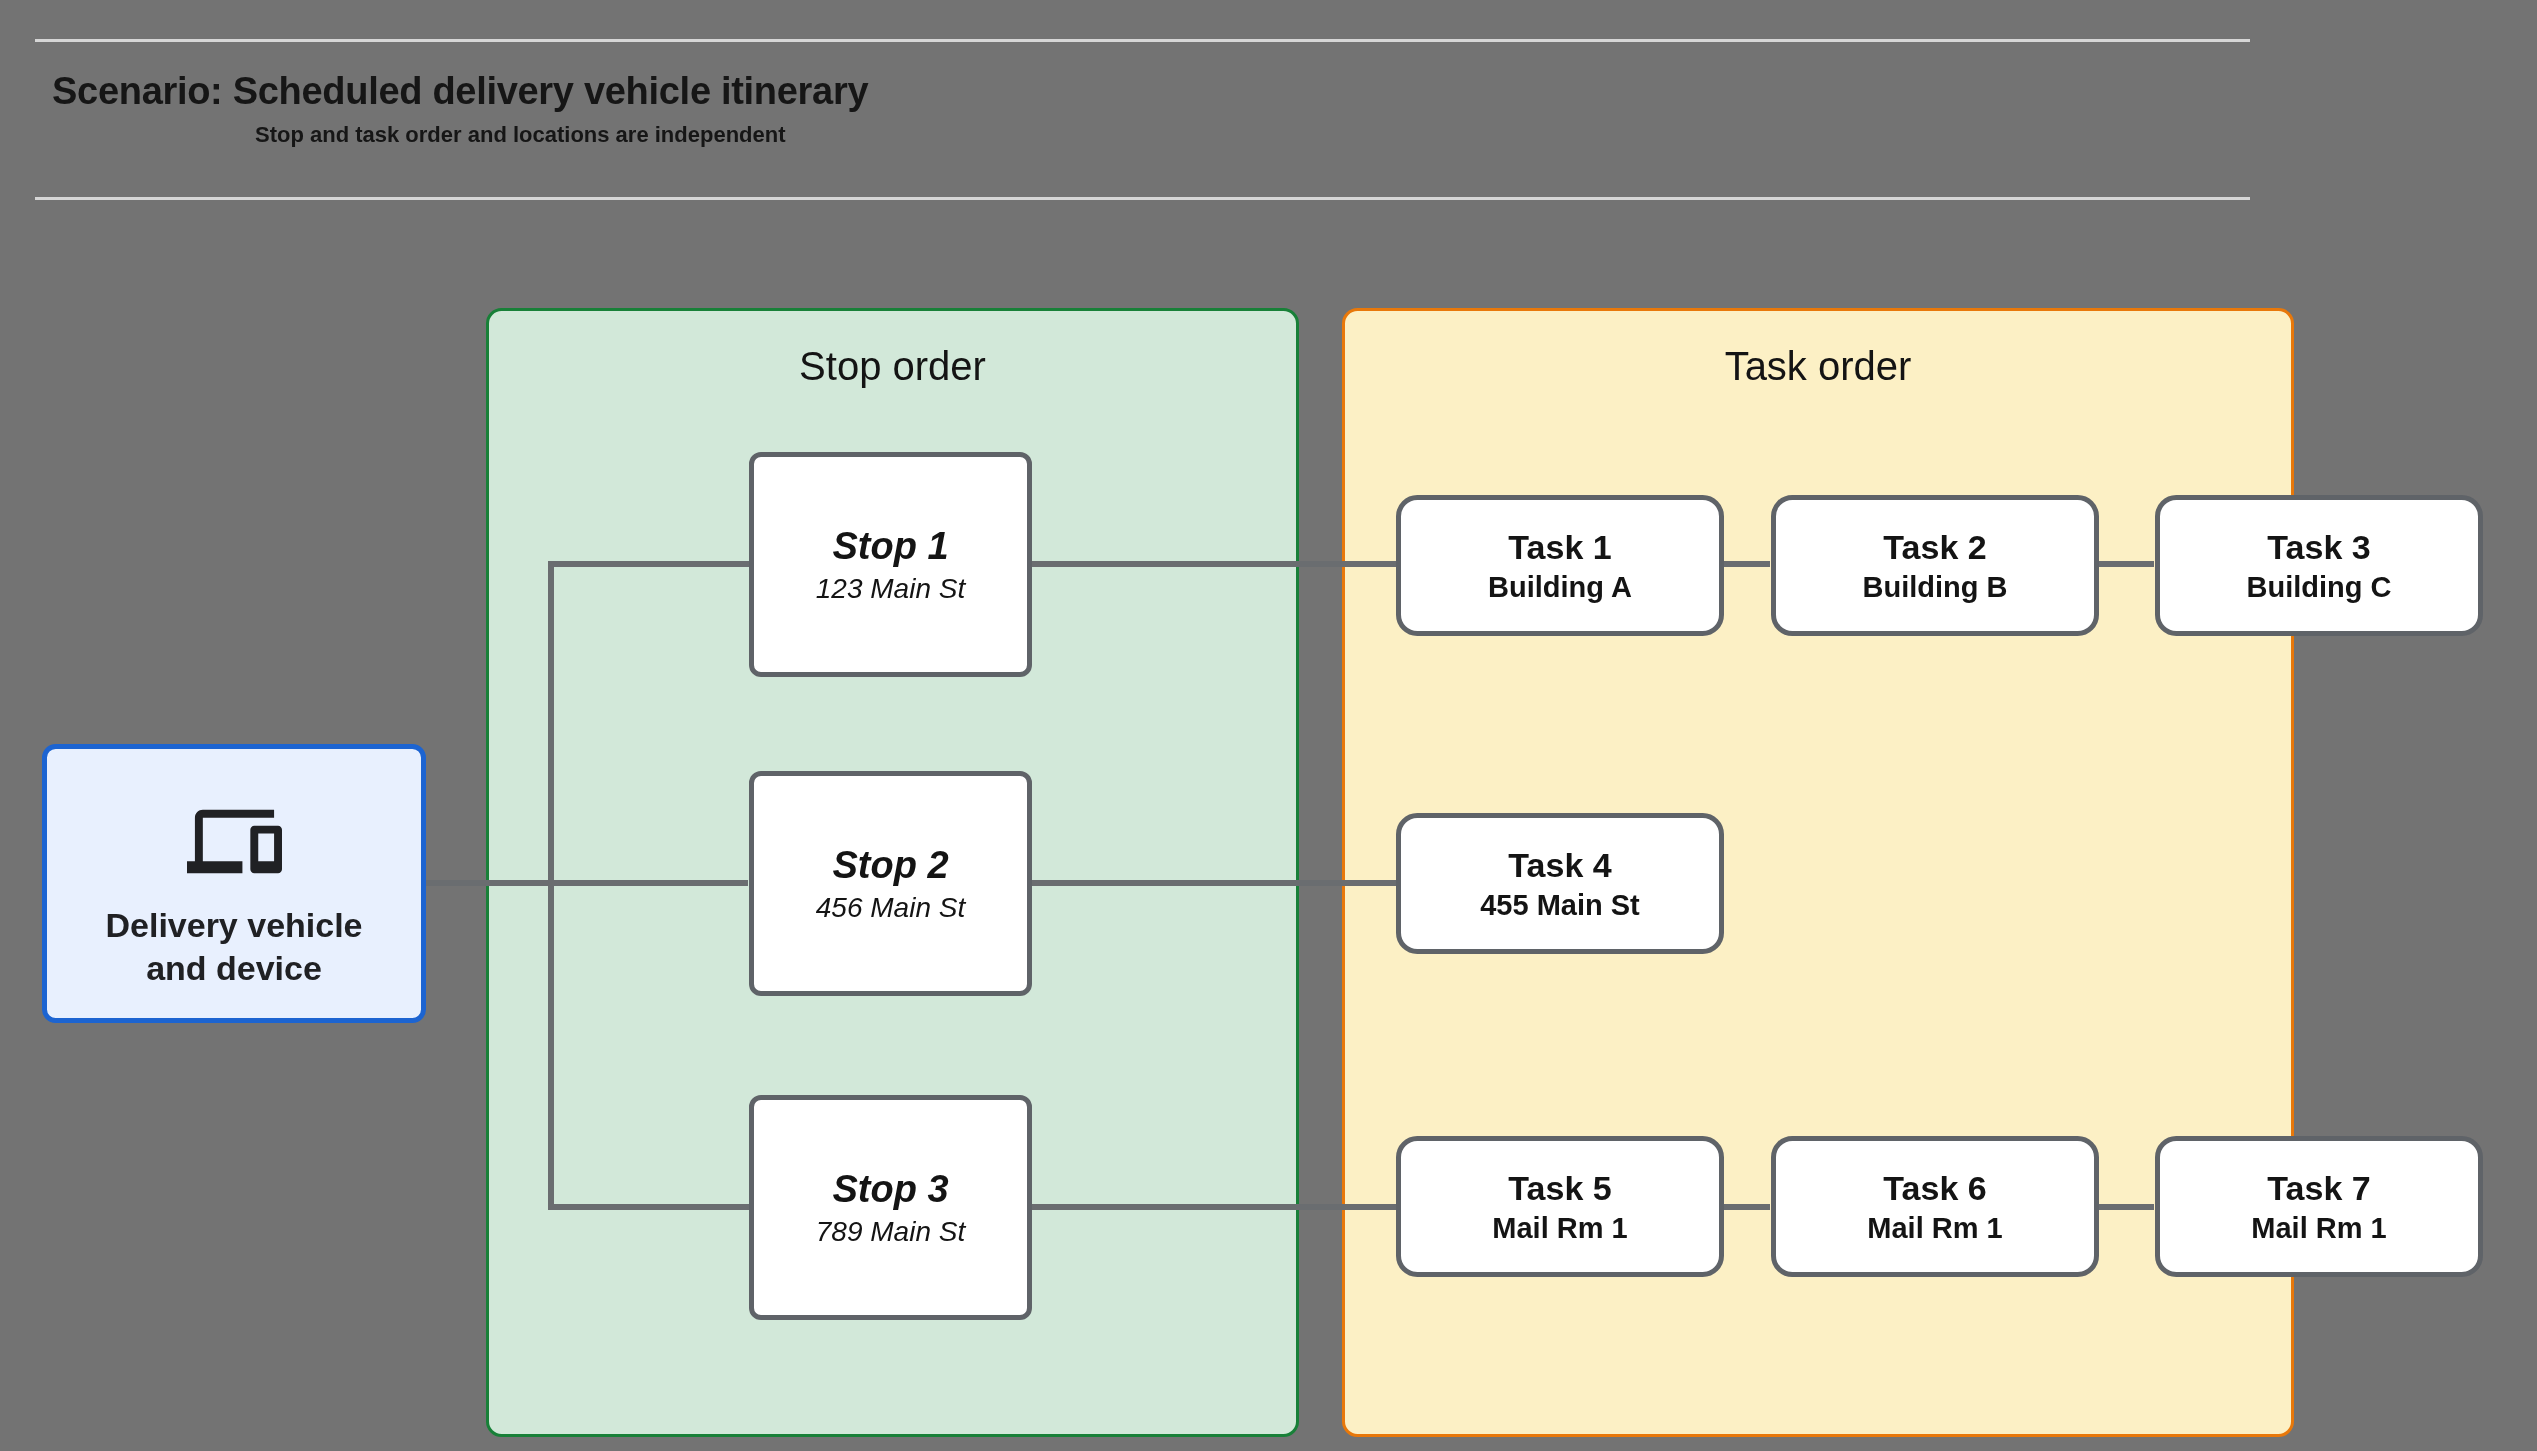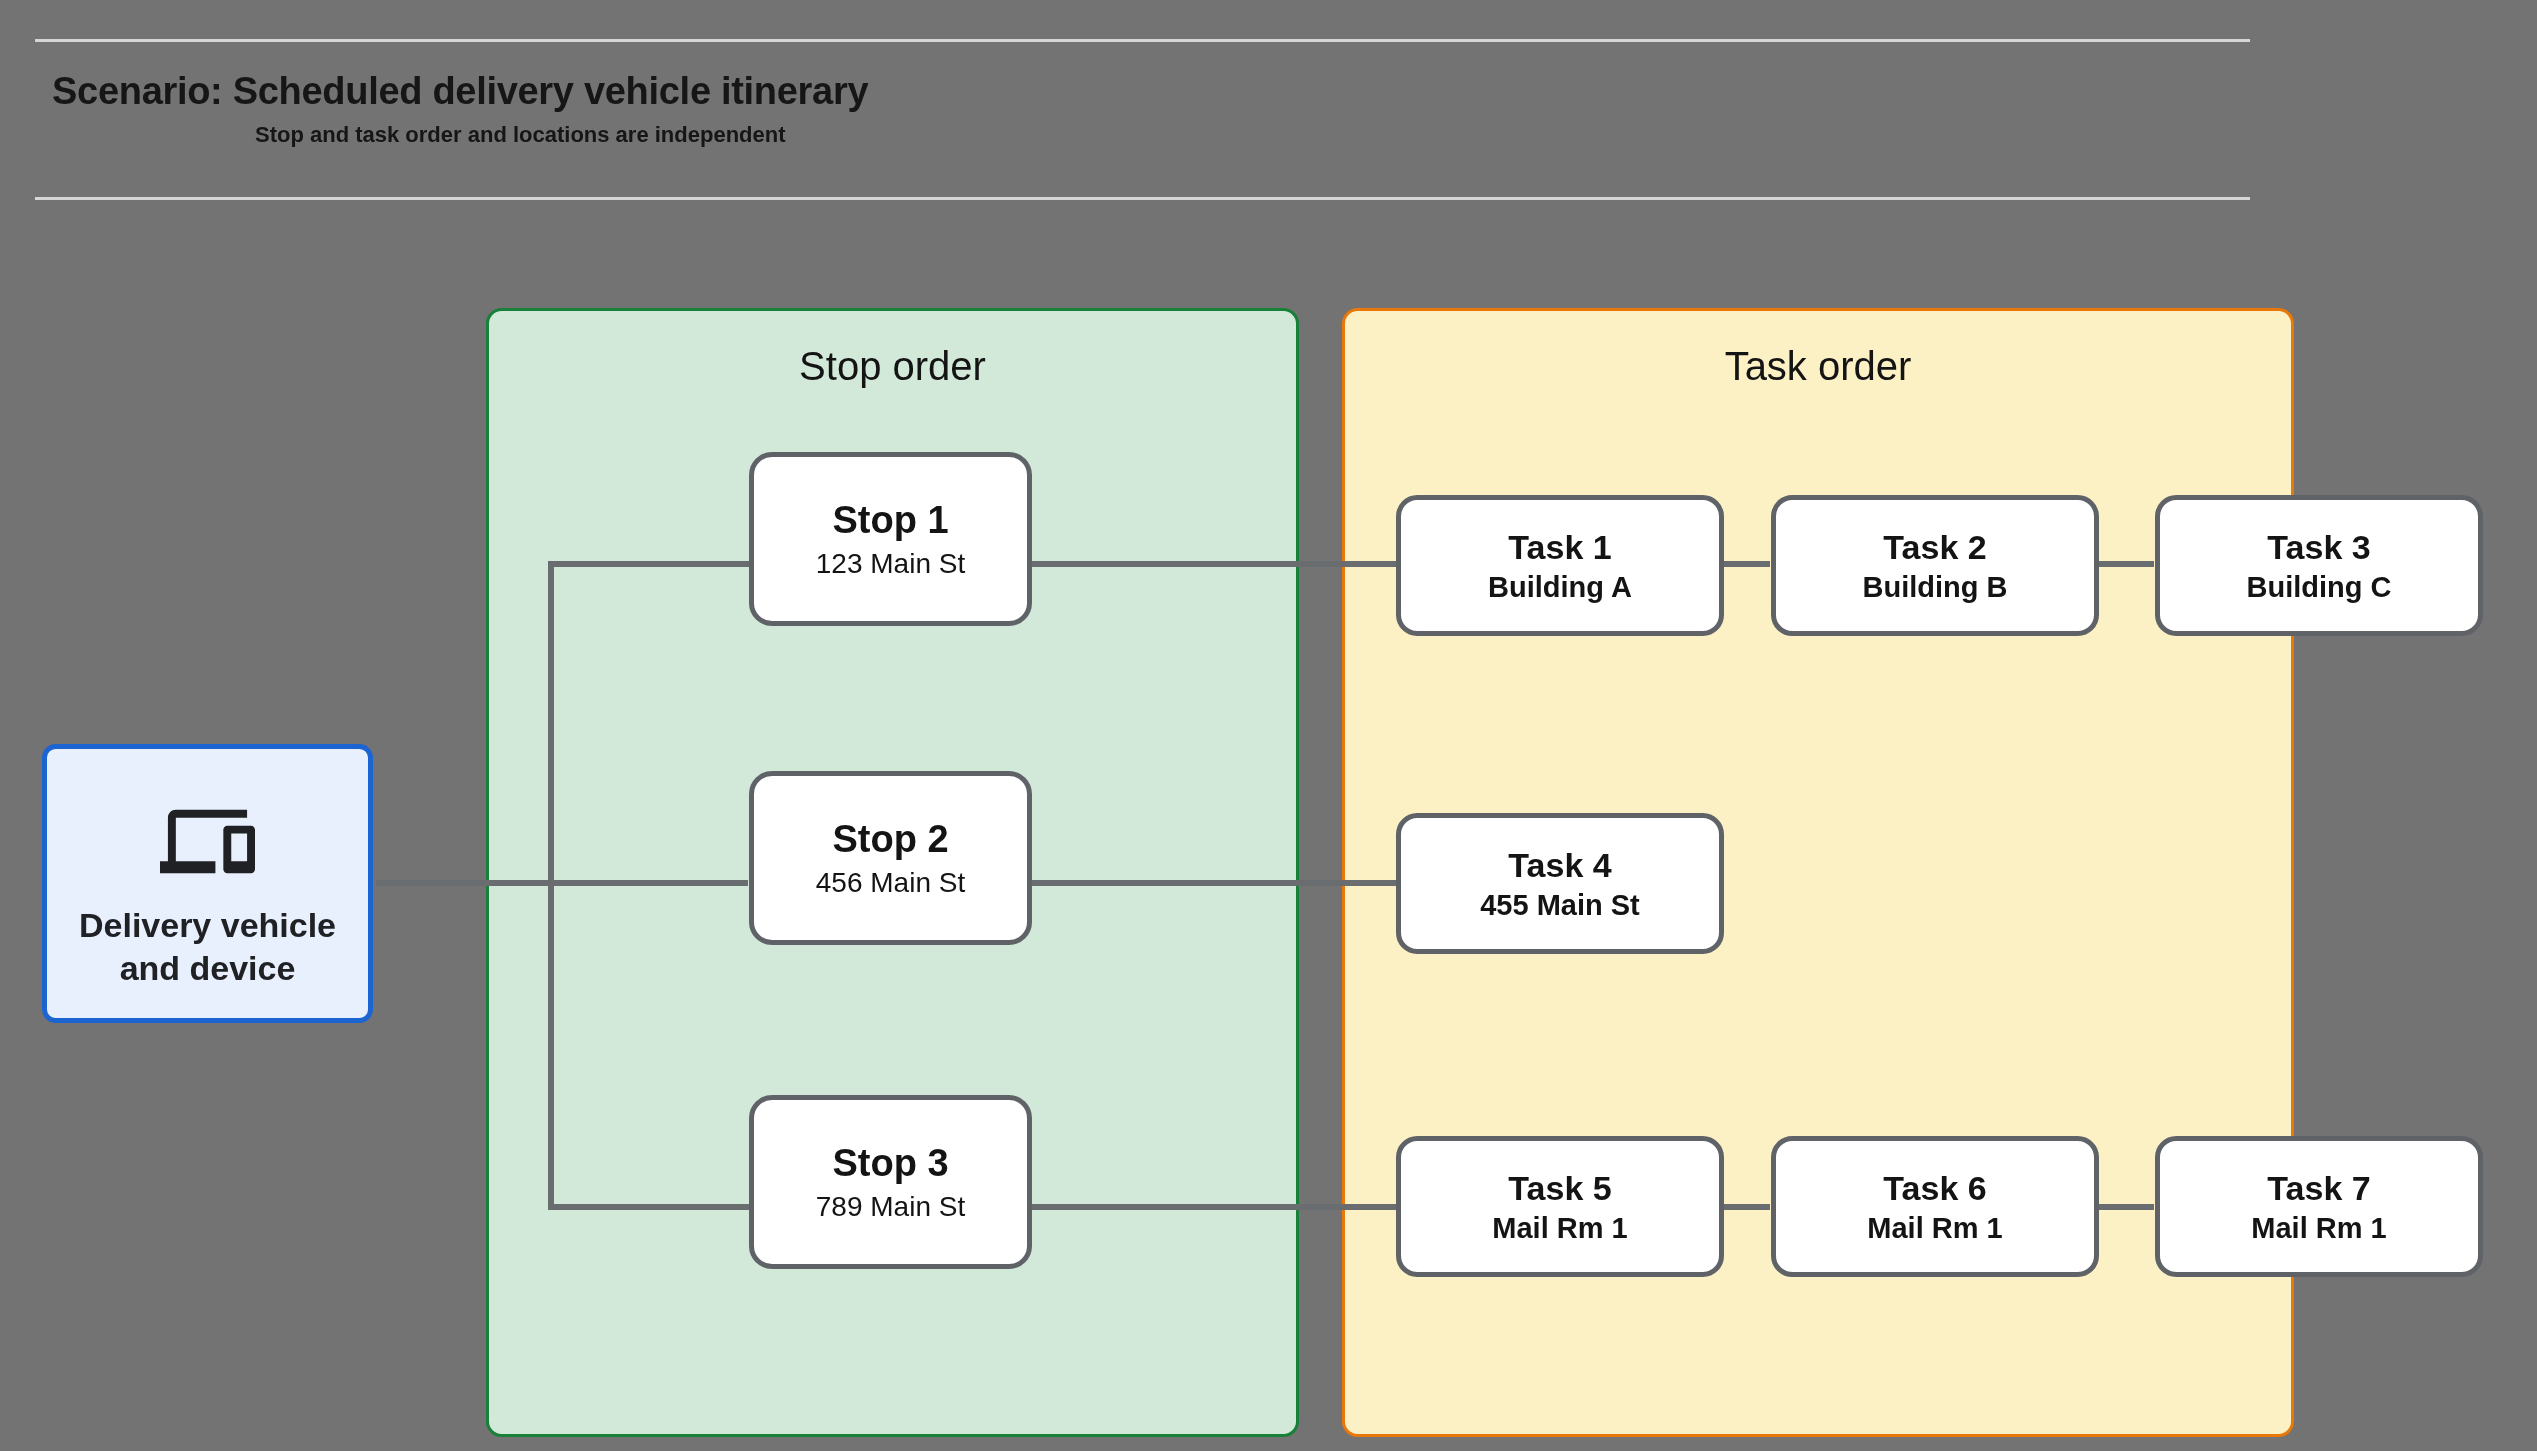--- a/index.html
+++ b/index.html
@@ -42,41 +42,41 @@
     background:var(--task-panel-fill,#fcf0c5);
     border:3.9px solid var(--task-panel-border,#e8780a);
   }
   .panel-title{
     position:absolute;top:33px;left:0;width:100%;
     text-align:center;font-size:40px;font-weight:500;color:#141414;
   }
 
   
   .device-node{
-    position:absolute;left:42px;top:744px;width:331px;height:279px;
+    position:absolute;left:42px;top:744px;width:384px;height:279px;
     box-sizing:border-box;border-radius:13.6px;
     background:var(--device-fill,#e8f0fe);
     border:5.8px solid var(--device-border,#1c64d1);
     display:flex;flex-direction:column;align-items:center;justify-content:space-between;
     padding:45px 9.7px 29px 9.7px;
     z-index:3;
   }
   .device-node .label{
     font-size:34px;font-weight:bold;color:#202124;
     text-align:center;line-height:1.25;max-width:281px;
   }
 
   
   .node{
     position:absolute;box-sizing:border-box;background:#ffffff;
     border:5.8px solid var(--node-border,#5f6368);
     display:flex;flex-direction:column;align-items:center;justify-content:center;
     z-index:3;text-align:center;
   }
-  .stop-node{left:749px;width:283px;height:174px;border-radius:23px;}
+  .stop-node{left:749px;width:283px;height:225px;border-radius:12px;font-style:italic;}
   .stop-node .name{font-size:38px;font-weight:bold;color:#141414;line-height:1.3;}
   .stop-node .loc{font-size:28px;font-weight:normal;color:#141414;line-height:1.3;}
   .task-node{width:328px;height:141px;border-radius:21.3px;}
   .task-node .name{font-size:34px;font-weight:bold;color:#141414;line-height:1.25;}
   .task-node .loc{font-size:29px;font-weight:bold;color:#141414;line-height:1.25;}
 
   
   .conn{
     position:absolute;background:var(--connector,#6a6d70);z-index:2;
   }

